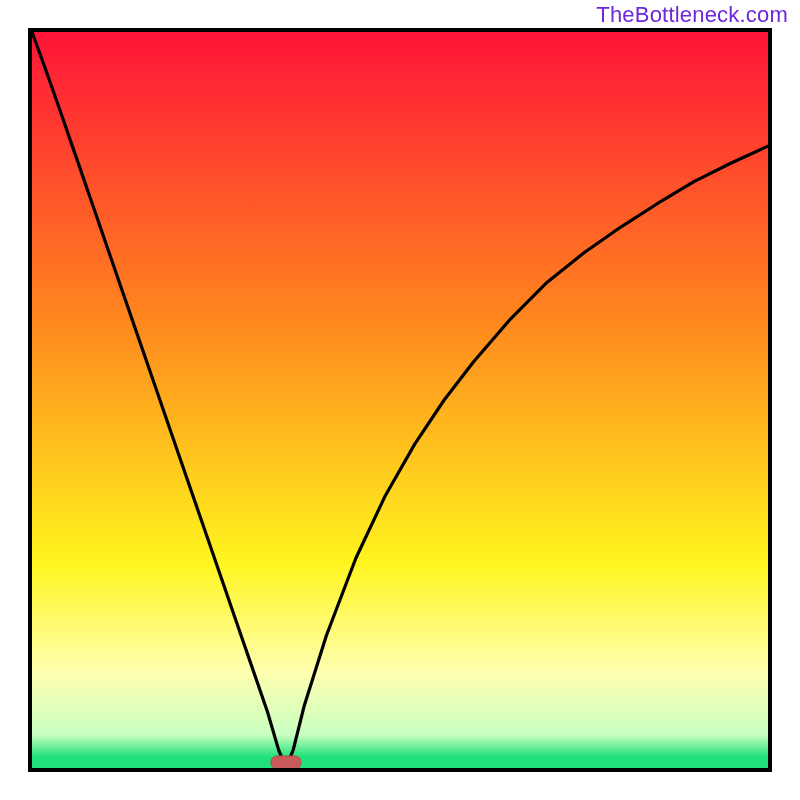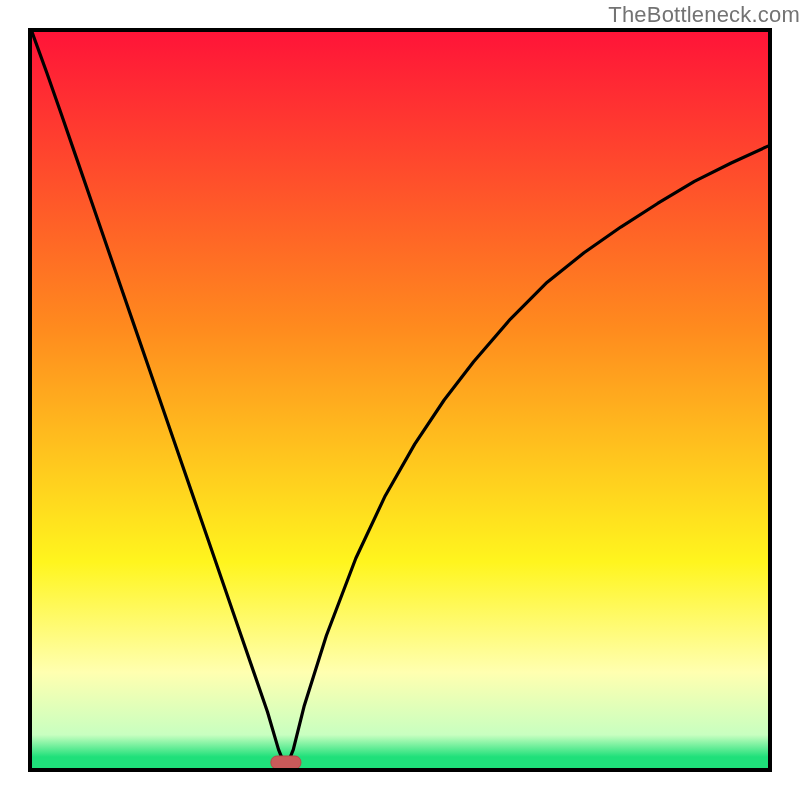--- a/index.html
+++ b/index.html
@@ -12,22 +12,22 @@
     overflow: hidden;
   }
   .container {
     position: relative;
     width: 800px;
     height: 800px;
   }
   .watermark {
     position: absolute;
     top: 2px;
-    right: 0;
-    color: #737373;
+    right: 12px;
+    color: #6d28d9;
     font-size: 22px;
     font-weight: 400;
     z-index: 10;
     letter-spacing: 0.2px;
   }
   .frame {
     position: absolute;
     left: 28px;
     top: 28px;
     width: 744px;

